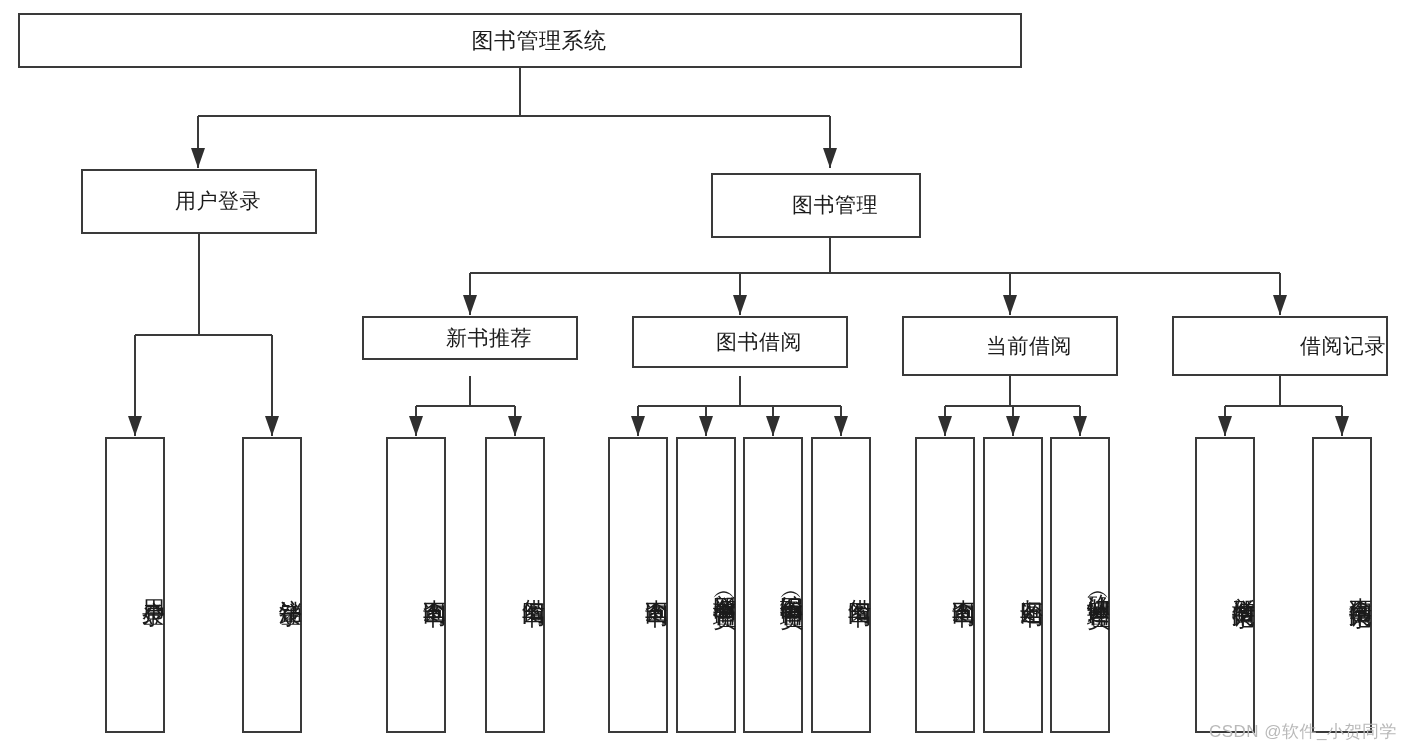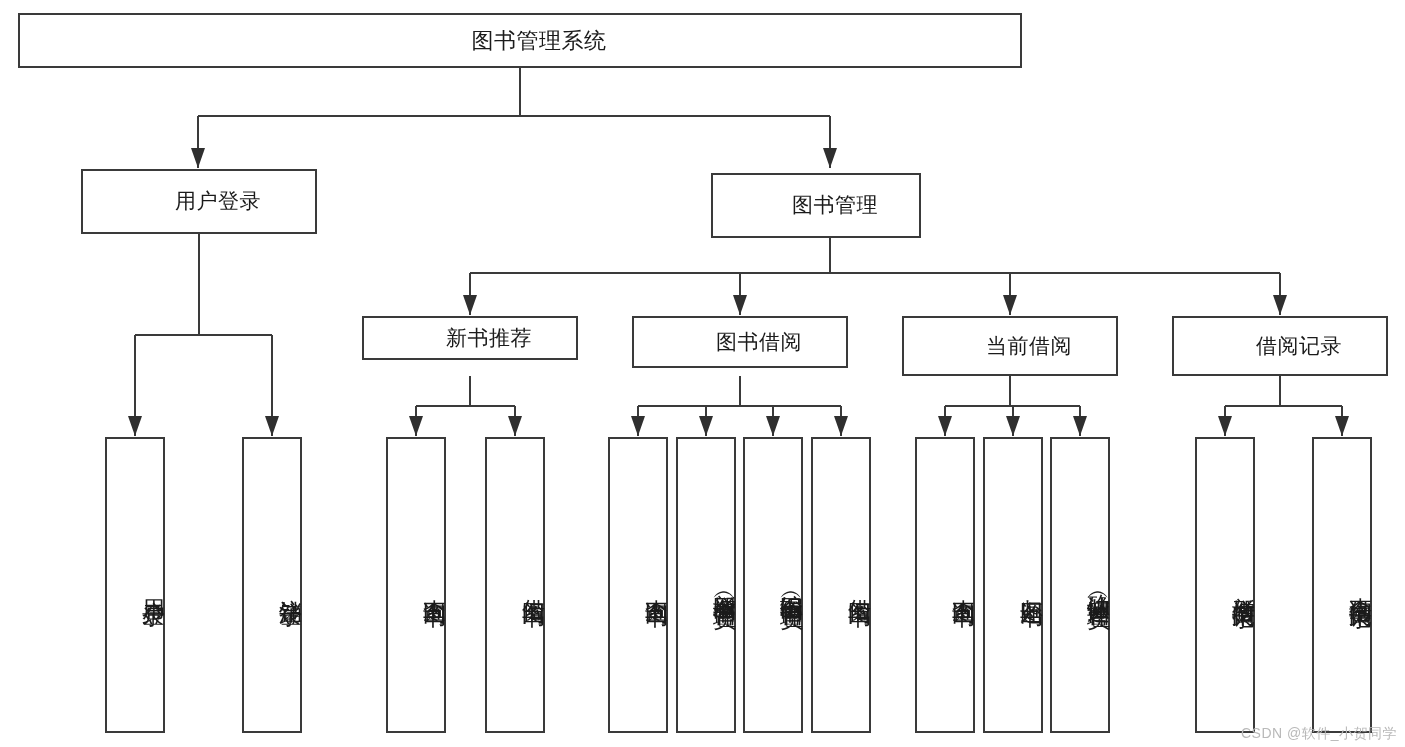--- a/index.html
+++ b/index.html
@@ -76,21 +76,21 @@
     shape-rendering: crispEdges;
   }
   #wires polygon.arrow-head {
     fill: #2f2f2f;
     stroke: none;
   }
   .watermark {
     position: absolute;
     right: 8px;
     bottom: 4px;
-    font-size: 14px;
+    font-size: 17px;
     color: #b9b9b9;
     letter-spacing: 0.5px;
     user-select: none;
     white-space: nowrap;
   }
 </style>
 </head>
 <body>
 
 <div id="diagram-root">
@@ -163,21 +163,21 @@
 
   <div class="node horiz" style="left:362px; top:316px; width:216px; height:44px;">
     <span class="node-label">新书推荐</span>
   </div>
   <div class="node horiz" style="left:632px; top:316px; width:216px; height:52px;">
     <span class="node-label">图书借阅</span>
   </div>
   <div class="node horiz" style="left:902px; top:316px; width:216px; height:60px;">
     <span class="node-label">当前借阅</span>
   </div>
-  <div class="node horiz" style="left:1172px; top:316px; width:216px; height:60px;">
+  <div class="node horiz" style="left:1172px; top:316px; width:216px; height:60px;justify-content:flex-end;">
     <span class="node-label">借阅记录</span>
   </div>
 
   <div class="node vert" style="left:105px; top:437px; width:60px; height:296px;">
     <span class="node-label">用户登录</span>
   </div>
   <div class="node vert" style="left:242px; top:437px; width:60px; height:296px;">
     <span class="node-label">注销登录</span>
   </div>
 

